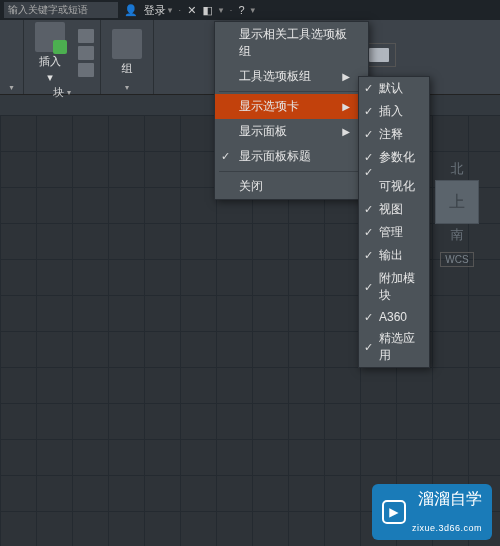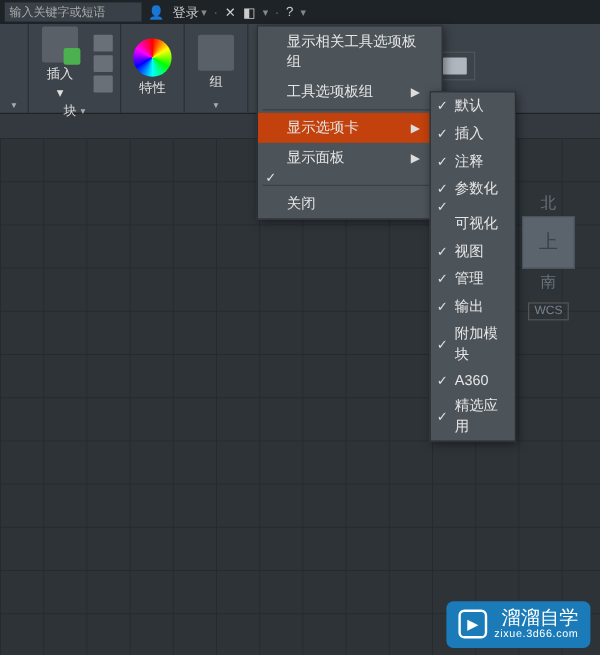--- a/index.html
+++ b/index.html
@@ -53,21 +53,21 @@
 .viewcube .n { margin-bottom: 2px; }
 .viewcube .cube { width: 44px; height: 44px; background: #5b646c; margin: 0 auto; display: flex; align-items: center; justify-content: center; color: #3a4148; font-size: 16px; border: 1px solid #4a525a; }
 .viewcube .s { margin-top: 2px; }
 .viewcube .wcs { margin-top: 8px; font-size: 10px; border: 1px solid #555; padding: 1px 4px; display: inline-block; color: #7a838b; }
 
 
 .watermark { position: absolute; right: 8px; bottom: 6px; background: #1a7bb8; color: #fff; padding: 6px 10px; border-radius: 6px; display: flex; align-items: center; gap: 6px; }
 .watermark .logo { width: 24px; height: 24px; border: 2px solid #fff; border-radius: 5px; display: flex; align-items: center; justify-content: center; font-size: 12px; }
 .watermark .txt { display: flex; flex-direction: column; line-height: 1.1; align-items: flex-end; }
 .watermark .main { font-size: 16px; }
-.watermark .sub { font-size: 9px; letter-spacing: 0.5px; }
+.watermark .sub { font-size: 9px; letter-spacing: 0.5px; margin-top: 17px; }
 </style>
 </head>
 <body>
 
 <div class="topbar">
   <div class="search-box">输入关键字或短语</div>
   <span class="icon">👤</span>
   <span class="login">
     <span>登录</span>
     <span class="dd">▾</span>
@@ -101,29 +101,20 @@
         <div class="sicon"></div>
         <div class="sicon"></div>
       </div>
     </div>
     <div class="ribbon-title">
       <span>块</span>
       <span class="dd">▾</span>
     </div>
   </div>
 
-  <div class="ribbon-panel">
-    <div class="ribbon-body">
-      <div class="big-btn">
-        <div class="props-icon"></div>
-        <span>特性</span>
-      </div>
-    </div>
-    <div class="ribbon-title"></div>
-  </div>
 
   <div class="ribbon-panel">
     <div class="ribbon-body">
       <div class="big-btn">
         <div class="bicon"></div>
         <span>组</span>
       </div>
     </div>
     <div class="ribbon-title">
         <span class="dd">▾</span>
@@ -149,20 +140,21 @@
   <div class="menu-item highlight">
       <span>显示选项卡</span>
       <span class="arrow">▶</span>
     </div>
   <div class="menu-item">
       <span>显示面板</span>
       <span class="arrow">▶</span>
     </div>
   <div class="menu-item">
       <span class="check">✓</span>
+      <span>显示面板标题</span>
     </div>
   <div class="menu-sep"></div>
   <div class="menu-item">
       <span>关闭</span>
     </div>
 </div>
 
 <div class="menu menu2">
   <div class="menu-item">
       <span class="check">✓</span>

